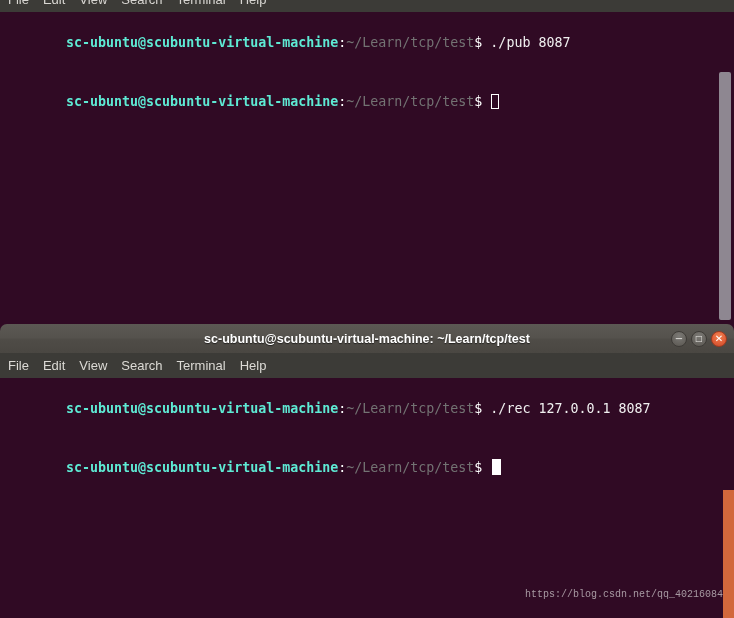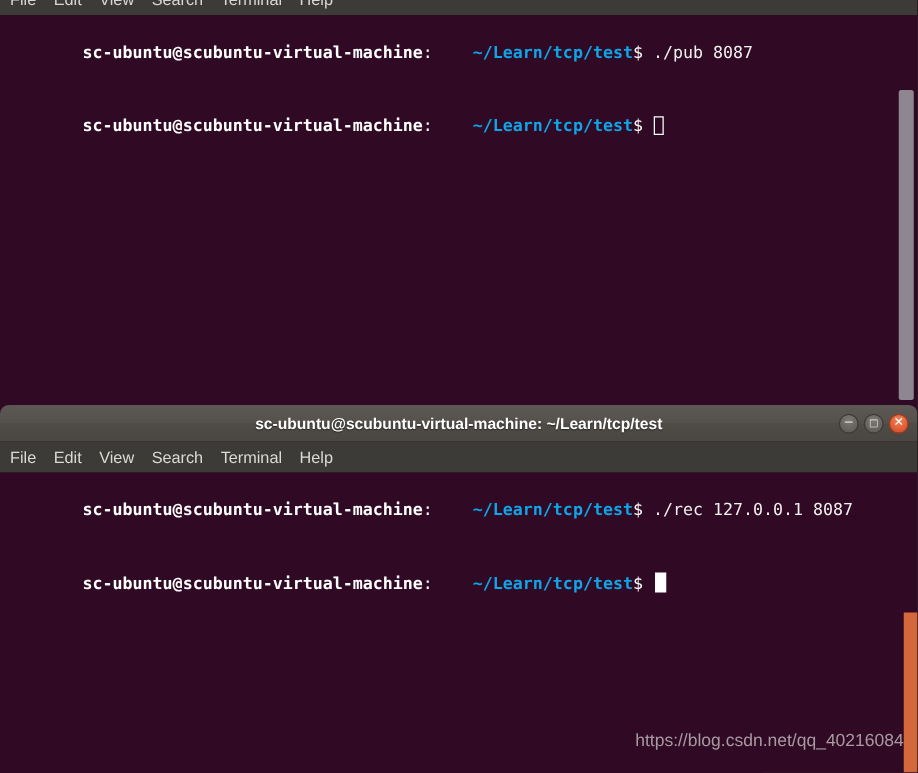--- a/index.html
+++ b/index.html
@@ -148,23 +148,23 @@
   }
 
   
   .line {
     font-family: "DejaVu Sans Mono", monospace;
     font-size: 13.3px;
     line-height: 19.4px;
     white-space: pre;
     letter-spacing: 0px;
   }
-  .user  { color: #ffffff; font-weight: bold; }
+  .user  { color: #5eead4; font-weight: bold; }
   .colon { color: #ffffff; }
-  .path  { color: #0ea5e9; font-weight: bold; margin-left: 32px; }
+  .path  { color: #737373; font-weight: normal; }
   .dollar{ color: #ffffff; }
   .cmd   { color: #f0f0f0; }
   .out   { color: #ededed; }
 
   .cursor-hollow {
     display: inline-block;
     width: 8px; height: 15px;
     border: 1.5px solid #ffffff;
     vertical-align: -3px;
     margin-left: 1px;
@@ -174,22 +174,22 @@
     width: 9px; height: 16px;
     background: #ffffff;
     vertical-align: -3px;
     margin-left: 2px;
   }
 
   .watermark {
     position: absolute;
     right: 11px; bottom: 18px;
     color: #a79aa2;
-    font-family: Liberation Sans, sans-serif;
-    font-size: 14px;
+    font-family: Liberation Mono, monospace;
+    font-size: 10px;
     white-space: nowrap;
   }
 </style>
 </head>
 <body>
 
 <div id="root">
 
   <div class="win-back">
 

